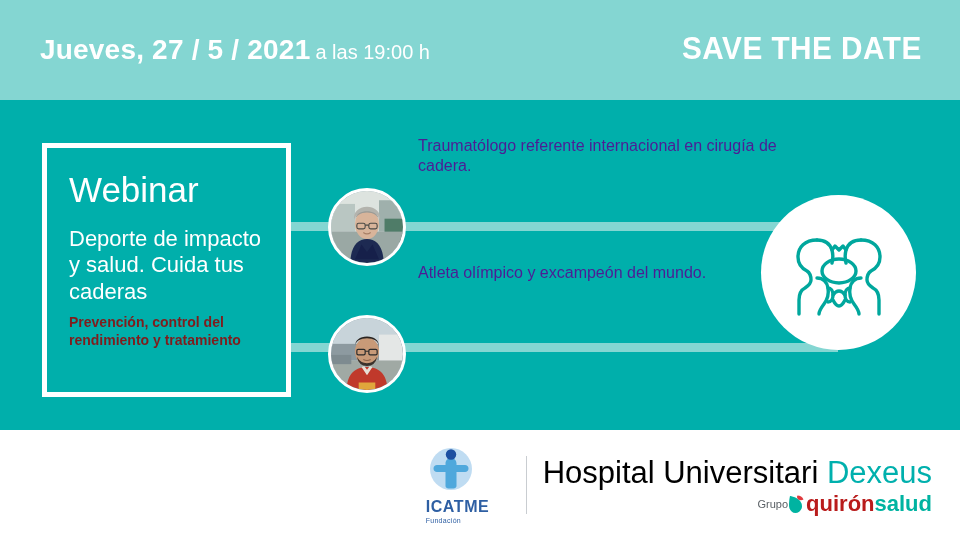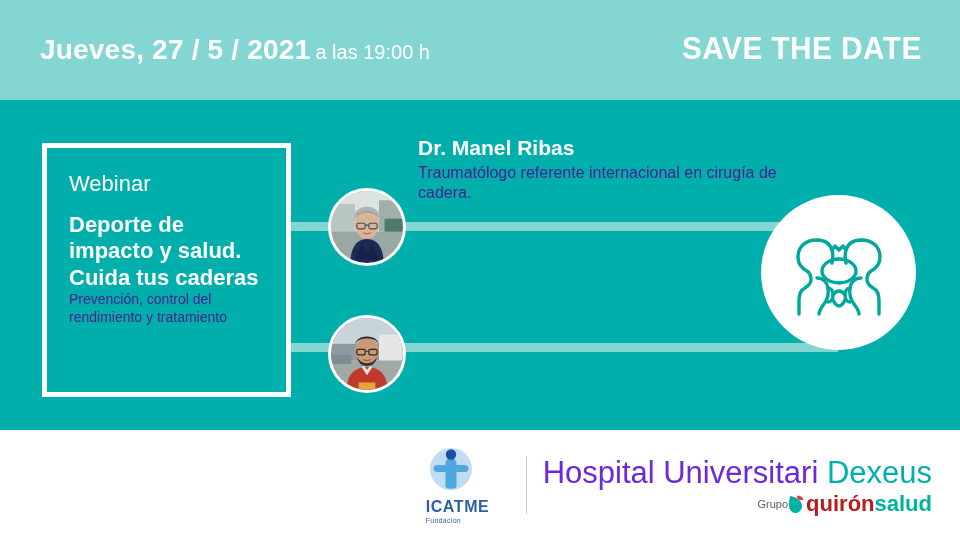--- a/index.html
+++ b/index.html
@@ -94,35 +94,36 @@
     z-index: 3;
   }
   .info-inner {
     position: absolute;
     left: 22px;
     top: 24px;
     right: 14px;
   }
   .webinar-label {
     color: #ffffff;
-    font-size: 22px;
+    font-size: 35px;
     font-weight: normal;
     line-height: 1.05;
     margin-bottom: 17px;
   }
   .webinar-title {
     color: #ffffff;
     font-size: 22px;
-    font-weight: bold;
+    font-weight: normal;
     line-height: 1.2;
+    margin-bottom: 9px;
   }
   .webinar-sub {
-    color: #4c1d95;
+    color: #7f1d1d;
     font-size: 14px;
-    font-weight: normal;
+    font-weight: bold;
     line-height: 1.28;
   }
 
   
   .speaker {
     position: absolute;
     z-index: 4;
   }
   .speaker-1 { left: 328px; top: 36px; }
   .speaker-2 { left: 328px; top: 163px; }
@@ -223,21 +224,21 @@
     background: #c9cdd1;
     margin: 0 16px 0 6px;
   }
   .dexeus-block { padding-top: 2px; }
   .dexeus-line {
     font-size: 31px;
     font-weight: normal;
     line-height: 1.05;
     white-space: nowrap;
   }
-  .dx-gray { color: #6d28d9; }
+  .dx-gray { color: #000000; }
   .dx-teal { color: #00B0AD; }
   .grupo-line {
     display: flex;
     align-items: center;
     justify-content: flex-end;
     margin-top: 3px;
   }
   .grupo-word {
     color: #5b6166;
     font-size: 11px;
@@ -298,21 +299,20 @@
             <path d="M26 33 C26 20 52 20 52 33 C52 26 48 21 39 21 C30 21 26 26 26 33 Z" fill="#9a9a95"></path>
             <path d="M25 31 C24 23 30 17 39 17 C48 17 54 23 53 31 C50 24 45 22 39 22 C33 22 28 24 25 31 Z" fill="#b3b3ad"></path>
             <rect x="28" y="35" width="9" height="6" rx="2" fill="none" stroke="#4a4a46" stroke-width="1.2"></rect>
             <rect x="41" y="35" width="9" height="6" rx="2" fill="none" stroke="#4a4a46" stroke-width="1.2"></rect>
             <line x1="37" y1="37" x2="41" y2="37" stroke="#4a4a46" stroke-width="1.2"></line>
             <path d="M35 45 Q39 48 43 45" stroke="#a87f66" stroke-width="1.2" fill="none"></path>
           </g>
         </svg>
       </div>
       <div class="speaker-text">
-        <div class="speaker-name">Dr. Manel Ribas</div>
         <div class="speaker-role">Traumatólogo referente internacional en cirugía de cadera.</div>
       </div>
     </div>
 
     <div class="speaker speaker-2">
       <div class="avatar">
         <svg class="avatar-art" viewBox="0 0 78 78" preserveAspectRatio="xMidYMid slice">
           <defs>
             <clipPath id="c2">
                 <circle cx="39" cy="39" r="39"></circle>
@@ -332,20 +332,21 @@
             <path d="M26 31 C26 19 52 19 52 31 C52 24 47 20 39 20 C31 20 26 24 26 31 Z" fill="#2a2420"></path>
             <path d="M28 42 Q30 52 39 52 Q48 52 50 42 Q46 49 39 49 Q32 49 28 42 Z" fill="#3a322c"></path>
             <rect x="28" y="34" width="9" height="6" rx="1.5" fill="none" stroke="#2b2b2b" stroke-width="1.3"></rect>
             <rect x="41" y="34" width="9" height="6" rx="1.5" fill="none" stroke="#2b2b2b" stroke-width="1.3"></rect>
             <line x1="37" y1="36" x2="41" y2="36" stroke="#2b2b2b" stroke-width="1.3"></line>
             <path d="M35 45 Q39 47 43 45" stroke="#8c6248" stroke-width="1.2" fill="none"></path>
           </g>
         </svg>
       </div>
       <div class="speaker-text">
+        <div class="speaker-role">Atleta olímpico y excampeón del mundo.</div>
       </div>
     </div>
 
     <div class="icon-circle">
       <svg width="104" height="94" viewBox="0 0 104 94">
         <g fill="none" stroke="#00A79D" stroke-width="3.4" stroke-linecap="round" stroke-linejoin="round">
           <path d="M30 14 C18 14 11 21 11 31 C11 39 16 43 20 45 C23 47 24 50 24 54
                    C24 58 21 60 18 62 C14 64 12 68 12 74 L12 88"></path>
           <path d="M74 14 C86 14 93 21 93 31 C93 39 88 43 84 45 C81 47 80 50 80 54
                    C80 58 83 60 86 62 C90 64 92 68 92 74 L92 88"></path>

